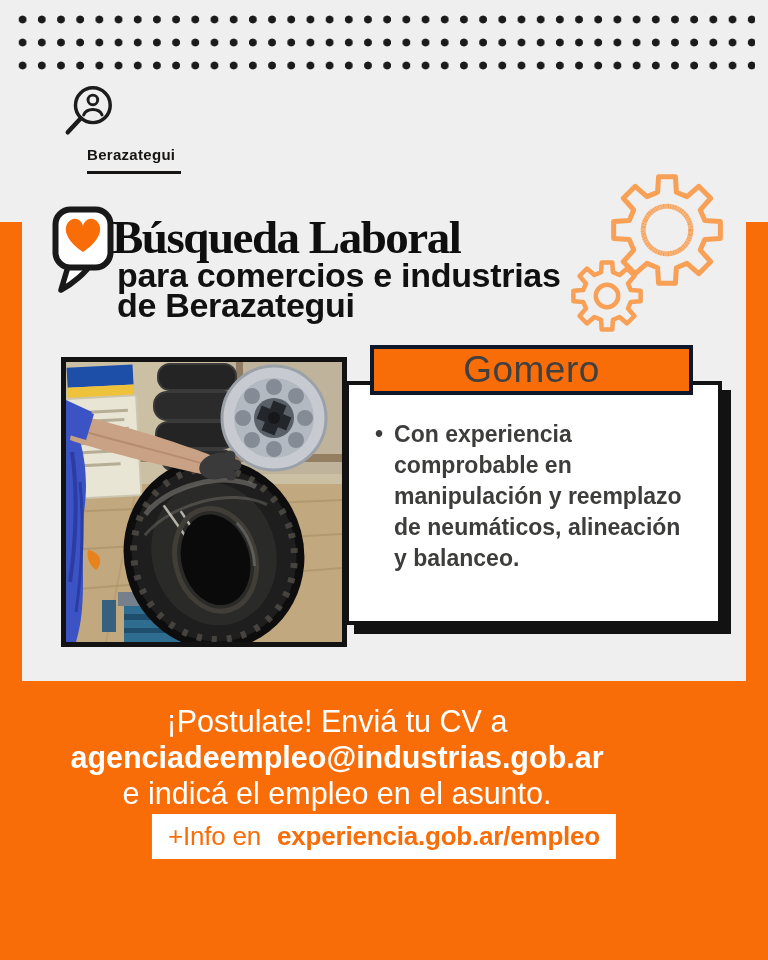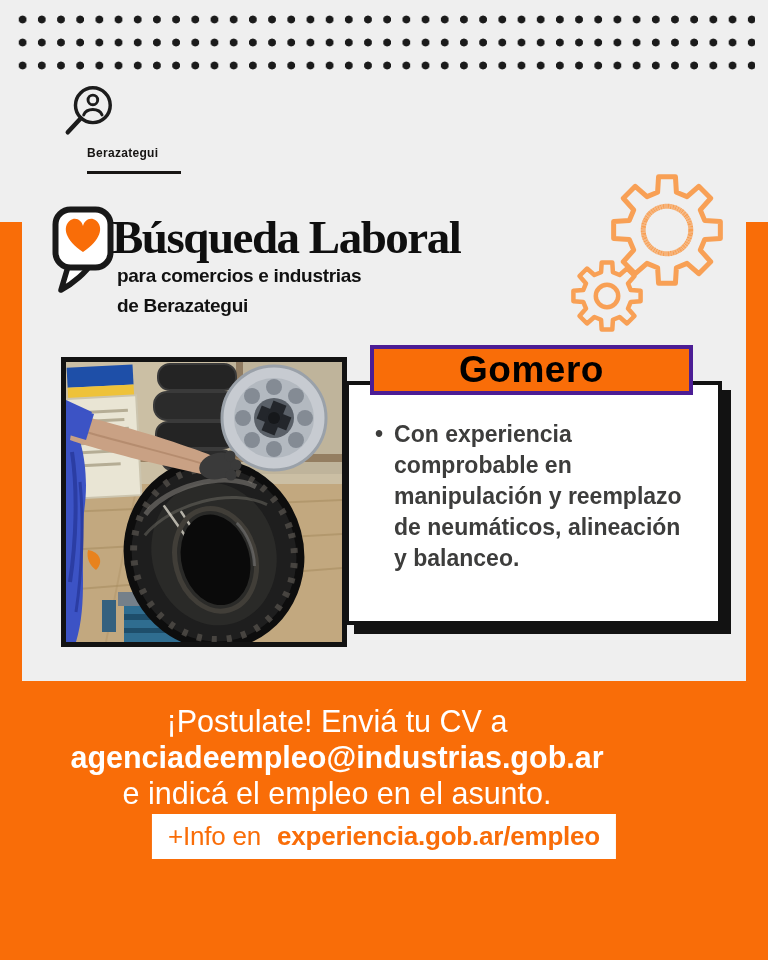--- a/index.html
+++ b/index.html
@@ -16,39 +16,39 @@
   
   .dots-band{
     position:absolute;left:13px;top:8px;width:742px;height:64px;
     background-image:radial-gradient(circle,#1B1B1B 3.6px,rgba(0,0,0,0) 4.3px);
     background-size:19.2px 23px;background-position:0 0;
   }
 
   
   .logo-svg{position:absolute;left:60px;top:84px;width:58px;height:56px;}
   .brand-line1{position:absolute;left:87px;top:128px;font-size:17px;letter-spacing:.4px;color:#4B4B48;}
-  .brand-line2{position:absolute;left:87px;top:146px;font-size:12px;font-weight:700;letter-spacing:.3px;color:#171513;}
+  .brand-line2{position:absolute;left:87px;top:146px;font-size:15px;font-weight:700;letter-spacing:.3px;color:#171513;}
   .brand-underline{position:absolute;left:87px;top:171px;width:94px;height:3px;background:#171513;}
 
   
   .bubble-svg{position:absolute;left:52px;top:206px;width:62px;height:88px;}
   .hero-title{position:absolute;left:112px;top:210px;font-size:47px;font-weight:800;letter-spacing:-1.5px;color:#0F0F0F;white-space:nowrap;font-family:Liberation Serif, serif;}
-  .hero-sub{position:absolute;left:117px;top:261px;font-size:19px;font-weight:800;line-height:29.5px;letter-spacing:-.3px;color:#111;}
+  .hero-sub{position:absolute;left:117px;top:261px;font-size:34px;font-weight:800;line-height:29.5px;letter-spacing:-.3px;color:#111;}
   .gears-svg{position:absolute;left:553px;top:160px;width:215px;height:180px;}
 
   
   .photo-frame{position:absolute;left:61px;top:357px;width:276px;height:280px;border:5px solid #121212;background:#CBBFA4;}
   .photo-frame svg{display:block;}
 
   
   .job-card{position:absolute;left:345px;top:381px;width:369px;height:236px;background:#FFFFFF;border:4px solid #121212;box-shadow:9px 9px 0 #121212;}
   .job-banner{
-    position:absolute;left:370px;top:345px;width:315px;height:42px;background:#F96D08;border:4px solid #4c1d95;z-index:3;
+    position:absolute;left:370px;top:345px;width:315px;height:42px;background:#F96D08;border:4px solid #0f172a;z-index:3;
     display:flex;align-items:center;justify-content:center;
-    color:#000000;font-size:37px;font-weight:700;letter-spacing:.5px;
+    color:#404040;font-size:37px;font-weight:400;letter-spacing:.5px;
   }
   .req{position:absolute;left:375px;top:419px;width:326px;display:flex;gap:11px;z-index:4;
        font-size:23px;font-weight:700;line-height:31px;color:#3D3D3C;}
   .req .bullet{flex:0 0 auto;}
   .req .req-text{width:298px;}
 
   
   .cta{position:absolute;left:0;top:703px;width:674px;text-align:center;color:#FFFFFF;font-size:30.5px;line-height:36px;}
   .cta .cta-email{font-weight:700;}
   .info-box{

